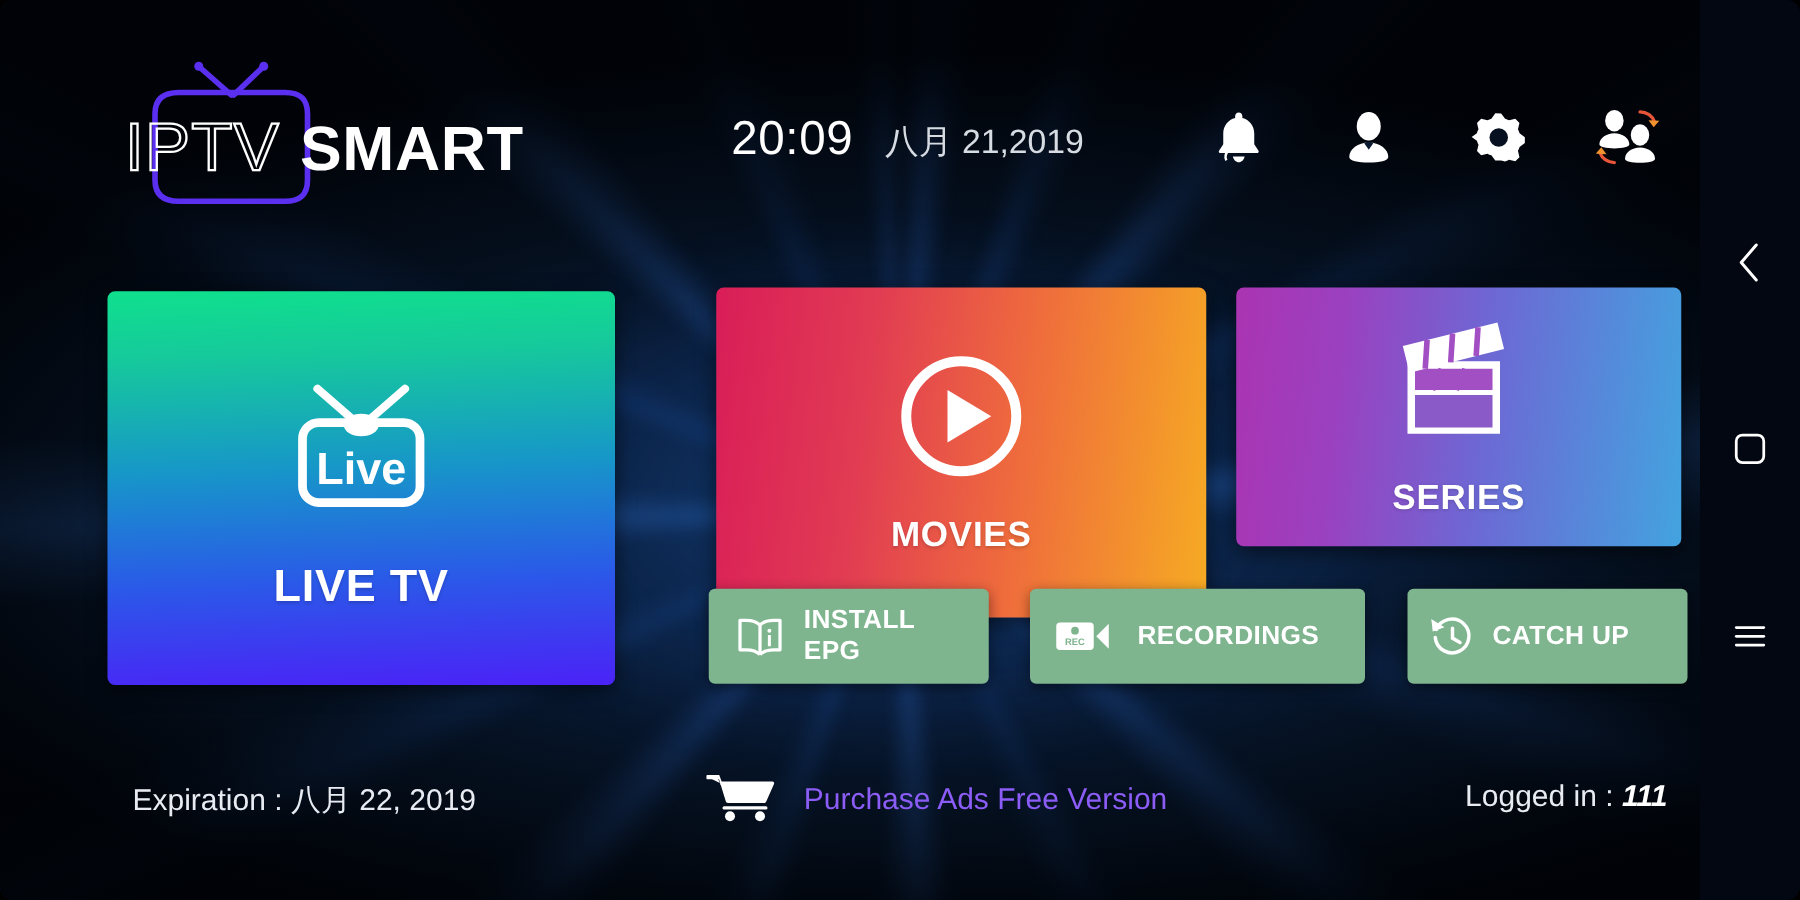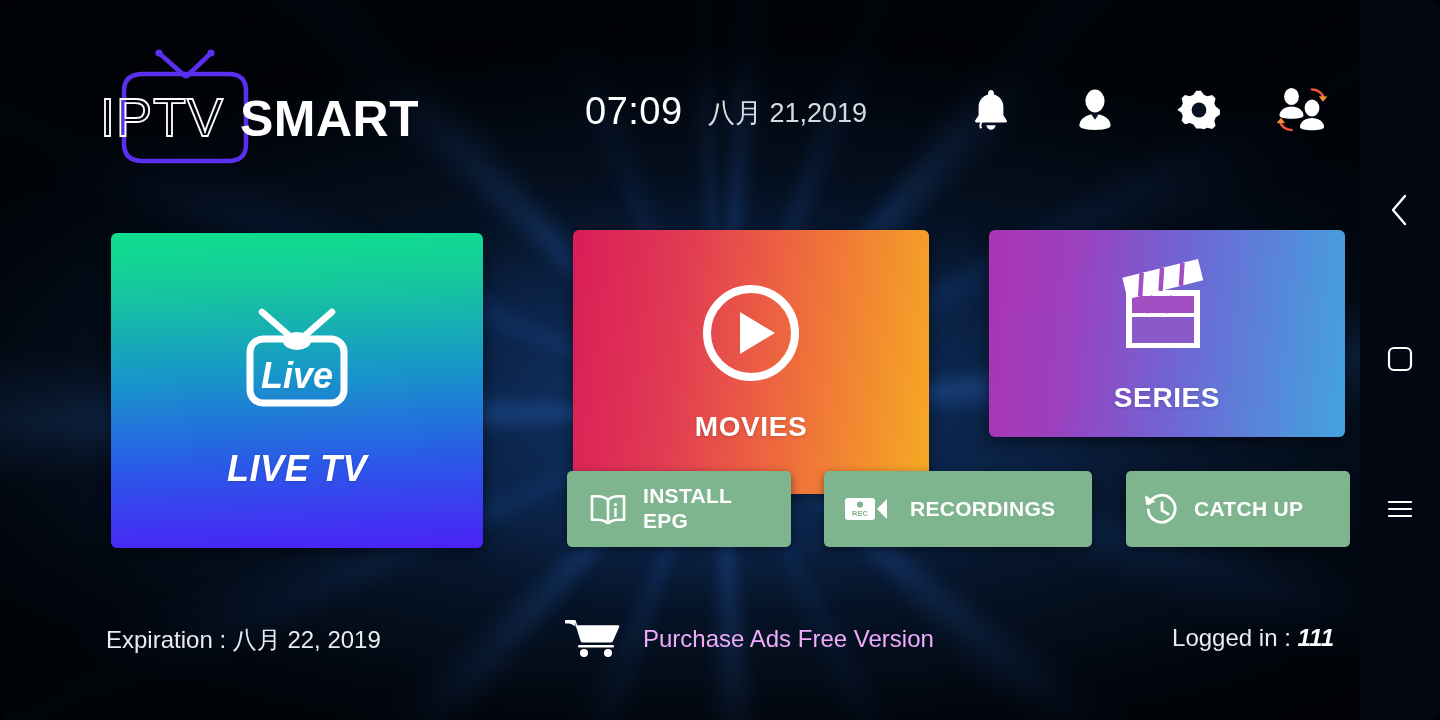--- a/index.html
+++ b/index.html
@@ -156,29 +156,29 @@
 
   
   .card {
     position: absolute;
     border-radius: 6px;
     box-shadow: 0 4px 16px rgba(0,0,0,0.55);
     cursor: pointer;
     overflow: hidden;
   }
   .card-live {
-    left: 111px; top: 233px;
-    width: 372px; height: 315px;
+    left: 86px; top: 233px;
+    width: 406px; height: 315px;
     background: linear-gradient(178deg, #0fe08d 0%, #16c99c 17%, #1796c9 45%, #2a5ae8 72%, #4b22f7 100%);
-    font-style: italic;
   }
   .card-movies {
     left: 573px; top: 230px;
     width: 356px; height: 264px;
     background: linear-gradient(97deg, #d91d58 0%, #e13b53 30%, #ef6d3c 62%, #f6ab23 100%);
+    padding-left: 36px;
   }
   .card-series {
     left: 989px; top: 230px;
     width: 356px; height: 207px;
     background: linear-gradient(96deg, #ab34b2 0%, #9a41c0 24%, #6d68d4 55%, #43a3df 100%);
   }
   .card-inner {
     position: absolute;
     inset: 0;
     display: flex;
@@ -245,21 +245,21 @@
     position: absolute;
     left: 565px;
     top: 616px;
     display: flex;
     align-items: center;
     gap: 22px;
     cursor: pointer;
   }
   .footer-purchase-label {
     font-size: 24px;
-    color: #f0abfc;
+    color: #8b5cf6;
     white-space: nowrap;
   }
   .footer-login {
     position: absolute;
     right: 106px;
     top: 624px;
     font-size: 24px;
     color: #e8ecf2;
     white-space: nowrap;
   }
@@ -309,21 +309,21 @@
         </g>
         <circle cx="71" cy="9" r="3.6" fill="#5b2ff0"></circle>
         <circle cx="123" cy="9" r="3.6" fill="#5b2ff0"></circle>
 
         <text x="12" y="92" font-family="Liberation Sans, sans-serif" font-size="54" font-weight="300" fill="none" stroke="#ffffff" stroke-width="1.8" letter-spacing="1">IPTV</text>
 
         <text x="152" y="92" font-family="Liberation Sans, sans-serif" font-size="50" font-weight="bold" fill="#ffffff" letter-spacing="0.5">SMARTERS</text>
       </svg>
     </div>
 
-    <div class="header-time">07:09</div>
+    <div class="header-time">20:09</div>
     <div class="header-date">八月 21,2019</div>
 
     <div class="header-icons">
 
       <div class="hicon" title="Notifications">
         <svg width="42" height="46" viewBox="0 0 42 46">
           <path fill="#ffffff" d="M21 3c-1.6 0-2.9 1.3-2.9 2.9v1.5C12.5 8.8 8.6 13.8 8.6 19.7v8.6l-3.4 5.2c-.5.8.1 1.9 1.1 1.9h29.4c1 0 1.6-1.1 1.1-1.9l-3.4-5.2v-8.6c0-5.9-3.9-10.9-9.5-12.3V5.9C23.9 4.3 22.6 3 21 3z"></path>
           <path fill="#ffffff" d="M16.3 38.2c.5 2.7 2.5 4.6 4.7 4.6s4.2-1.9 4.7-4.6z"></path>
           <path fill="none" stroke="#ffffff" stroke-width="2" d="M12.5 33.5c-2 2.5-2.6 5.6-1.4 7.8"></path>
         </svg>

